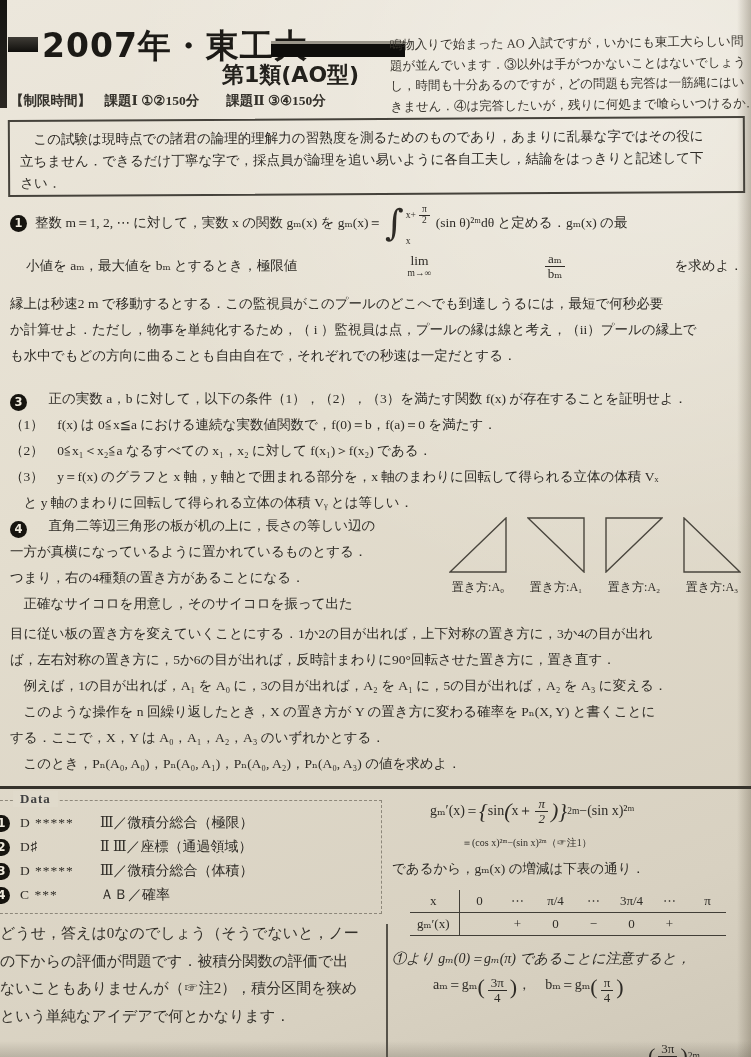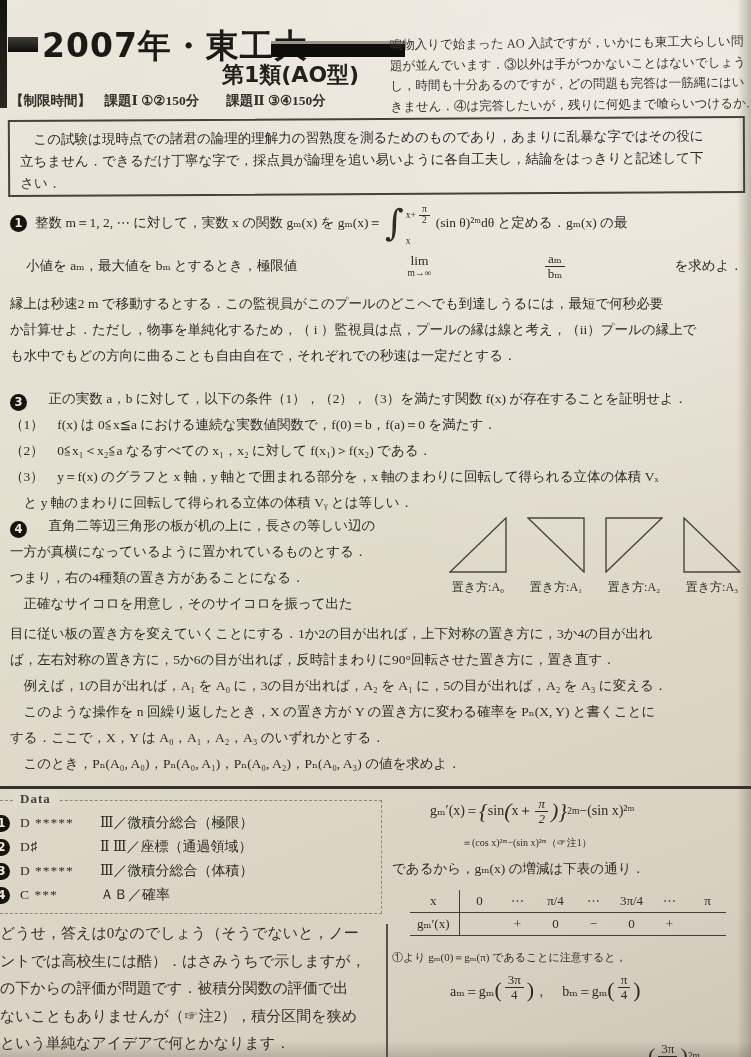--- a/index.html
+++ b/index.html
@@ -71,22 +71,22 @@
   .solution{left:392px;top:792px;width:359px;}
   .sol-eq1{display:flex;align-items:center;font-size:14px;font-style:italic;margin-left:38px;height:38px;}
   .sol-eq1 .rm{font-style:normal;}
   .sol-eq2{font-size:10px;margin-left:70px;margin-top:6px;}
   .sol-lead{font-size:13.5px;margin-top:10px;}
   .sgn-table{border-collapse:collapse;font-size:13px;margin:12px 0 0 18px;}
   .sgn-table td{padding:3px 7px;text-align:center;min-width:24px;}
   .sgn-table tr:nth-child(1) td,.sgn-table tr:nth-child(2) td{border-bottom:1.2px solid #413e37;}
   .sgn-table td:first-child{border-right:1.3px solid #413e37;padding-right:10px;}
   .sgn-table .arrow{font-size:15px;}
-  .sol-note{font-size:11px;margin-top:14px;}
-  .sol-conc{display:flex;align-items:flex-end;font-size:14px;margin-top:8px;margin-left:58px;}
+  .sol-note{font-size:14px;margin-top:14px;font-style:italic;}
+  .sol-conc{display:flex;align-items:flex-start;font-size:14px;margin-top:8px;margin-left:41px;}
   .corner-frag{left:648px;top:1042px;display:flex;align-items:center;font-size:14px;}
 </style>
 </head>
 <body>
 
 <div class="page">
 
   <div class="abs edge-left"></div>
   <div class="abs edge-right"></div>
   <div class="abs edge-bottom"></div>
@@ -224,21 +224,20 @@
       <div class="data-row">
         <span class="circ">4</span>
         <span class="data-grade">C ***</span>
         <span class="data-cat nowrap">ＡＢ／確率</span>
       </div>
     </div>
   </div>
 
   <div class="abs commentary">
     <div class="nowrap">どうせ，答えは0なのでしょう（そうでないと，ノー</div>
-    <div class="nowrap">ントでは高校生には酷）．はさみうちで示しますが，</div>
     <div class="nowrap">の下からの評価が問題です．被積分関数の評価で出</div>
     <div class="nowrap">ないこともありませんが（☞注2），積分区間を狭め</div>
     <div class="nowrap">という単純なアイデアで何とかなります．</div>
 
   </div>
 
   <div class="abs solution">
     <div class="sol-eq1 nowrap">
       <span class="rm">gₘ′(x)＝</span>
       <span class="bigp">{</span>

